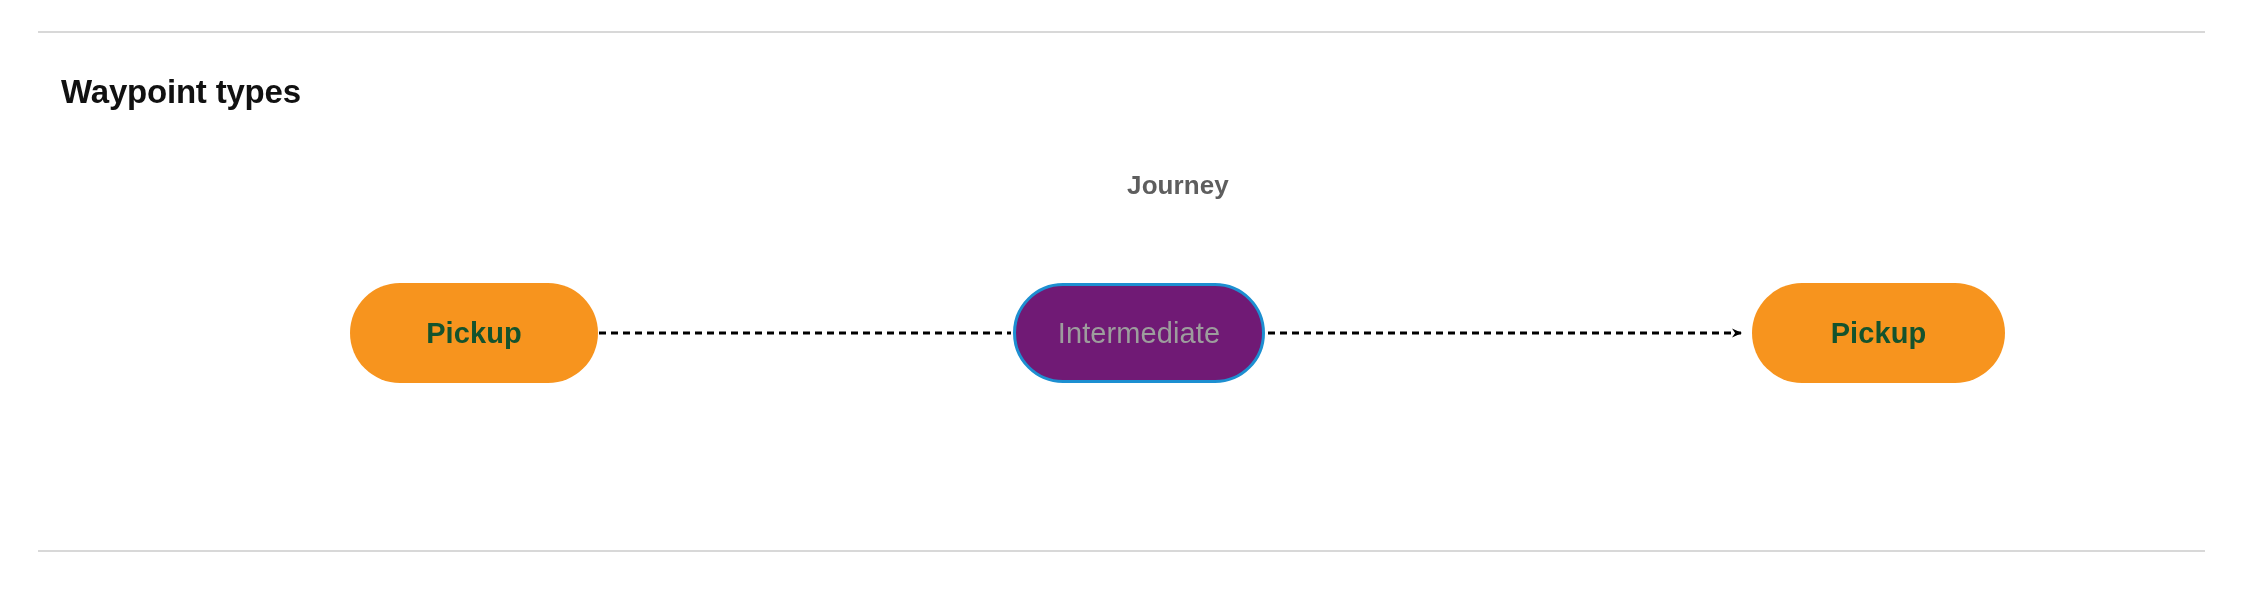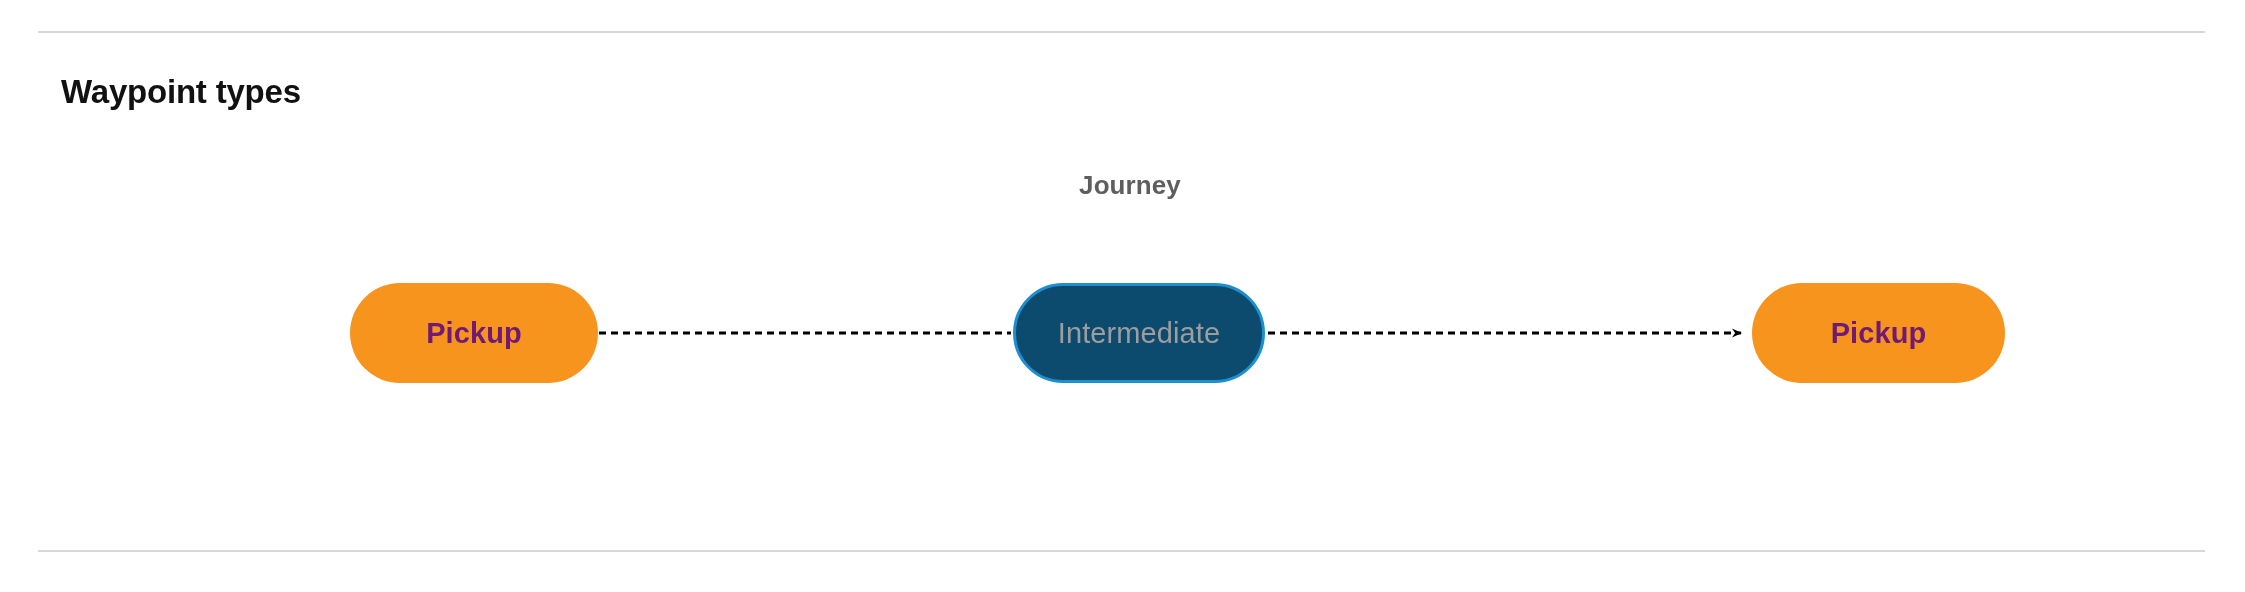--- a/index.html
+++ b/index.html
@@ -80,37 +80,37 @@
     border-radius: 50px;
     display: flex;
     align-items: center;
     justify-content: center;
     font-size: 29px;
     letter-spacing: 0.1px;
     white-space: nowrap;
   }
   .node.filled {
     background: #f7941e;
-    color: #701a75;
+    color: #14532d;
     font-weight: bold;
     border: none;
   }
   .node.outlined {
-    background: #0c4a6e;
+    background: #701a75;
     color: #9d9d9d;
     font-weight: normal;
     border: 3px solid #1d8fd1;
     text-align: right;
   }
 
   .node-pickup       { left: 350px;  top: 283px; width: 248px; }
   .node-intermediate { left: 1013px; top: 283px; width: 252px; }
   .node-dropoff      { left: 1752px; top: 283px; width: 253px; }
 
-  .label-journey { left: 1130px; top: 170px; }
+  .label-journey { left: 1178px; top: 170px; }
 </style>
 </head>
 <body>
 
 <div class="page">
 
   <div class="divider top"></div>
 
   <div class="section-title">Waypoint types</div>
 

